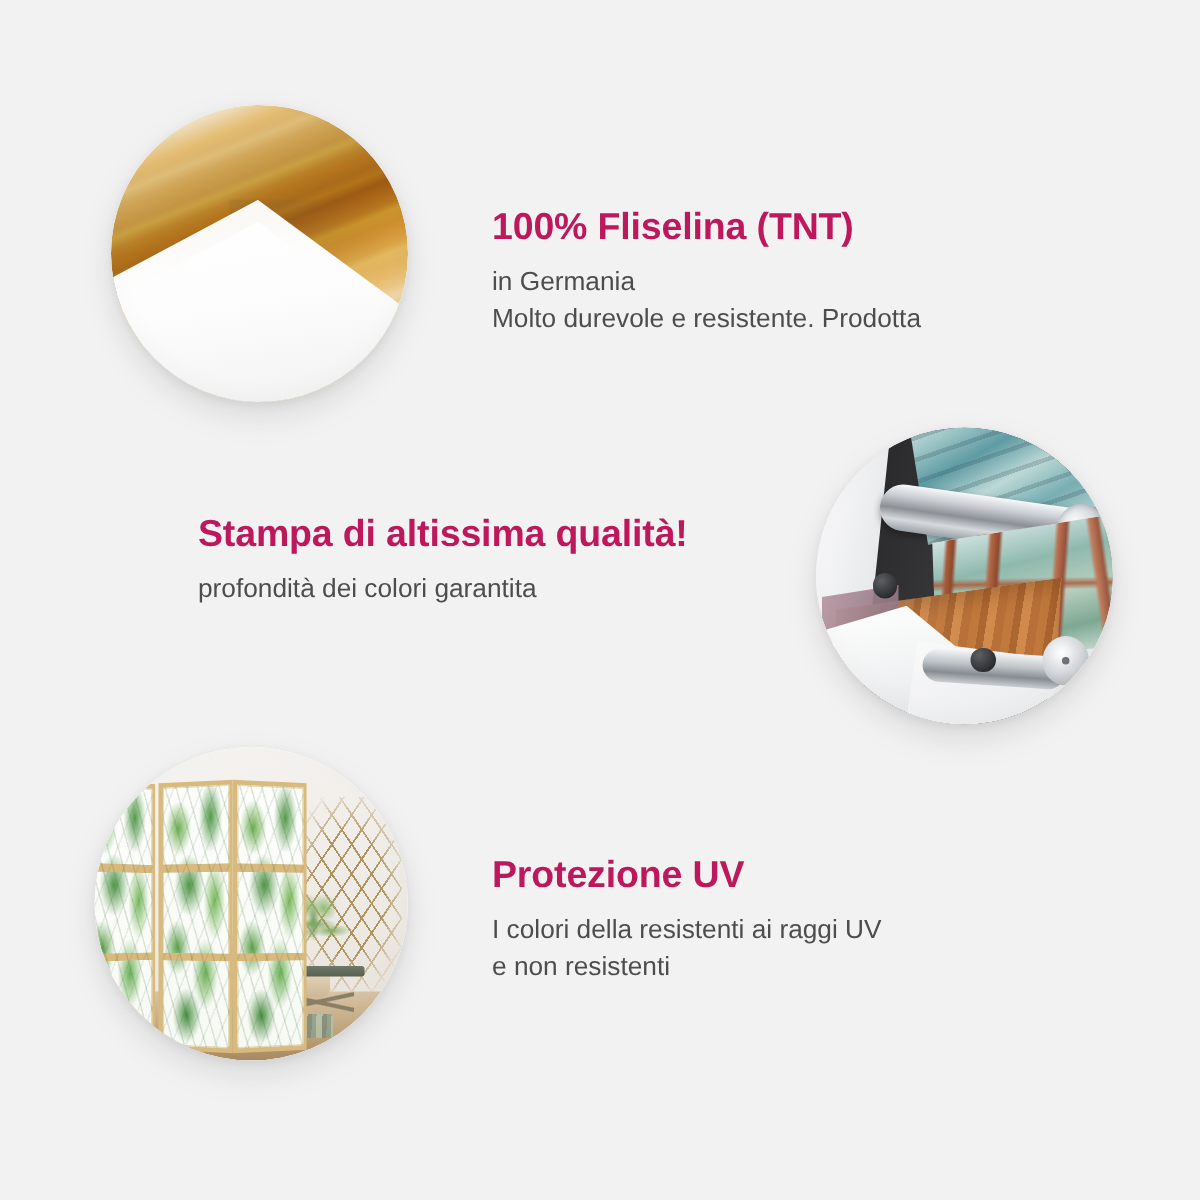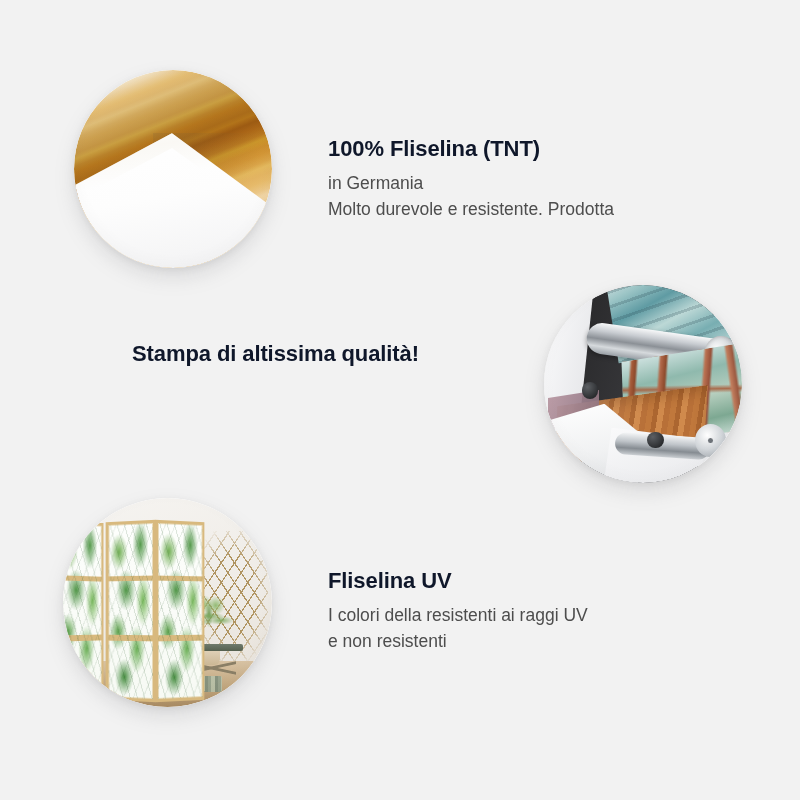--- a/index.html
+++ b/index.html
@@ -23,23 +23,23 @@
     width: 800px;
     height: 800px;
   }
 
   
   .feature { position: absolute; }
 
   .feature-text { position: absolute; }
 
   .feature-title {
-    font-size: 22px;
+    font-size: 25px;
     font-weight: bold;
-    color: #0f172a;
+    color: #be185d;
     letter-spacing: -0.1px;
     line-height: 1.2;
     white-space: nowrap;
   }
 
   .feature-desc {
     font-size: 17.5px;
     font-weight: normal;
     color: #4d4d4d;
     line-height: 1.45;
@@ -394,20 +394,21 @@
         <div class="pr-roller-low"></div>
         <div class="pr-cap-low"></div>
         <div class="pr-knob-b"></div>
       </div>
       <div class="circle-vignette"></div>
     </div>
 
     <div class="feature-text" style="left:132px; top:341px; width:340px; ">
       <div class="feature-title">Stampa di altissima qualità!</div>
       <div class="feature-desc">
+        <div>profondità dei colori garantita</div>
       </div>
     </div>
   </div>
 
   <div class="feature">
 
     <div class="circle" id="circle-divider">
       <div class="circle-inner">
         <div class="rd-wall"></div>
         <div class="rd-floor"></div>
@@ -419,21 +420,21 @@
         <div class="rd-screen">
           <div class="rd-panel p1"></div>
           <div class="rd-panel p2"></div>
           <div class="rd-panel p3"></div>
         </div>
       </div>
       <div class="circle-vignette"></div>
     </div>
 
     <div class="feature-text" style="left:328px; top:568px; width:340px; text-align:left;">
-      <div class="feature-title">Fliselina UV</div>
+      <div class="feature-title">Protezione UV</div>
       <div class="feature-desc">
         <div>I colori della resistenti ai raggi UV</div>
         <div>e non resistenti</div>
       </div>
     </div>
   </div>
 
 </div>
 
 </body></html>

